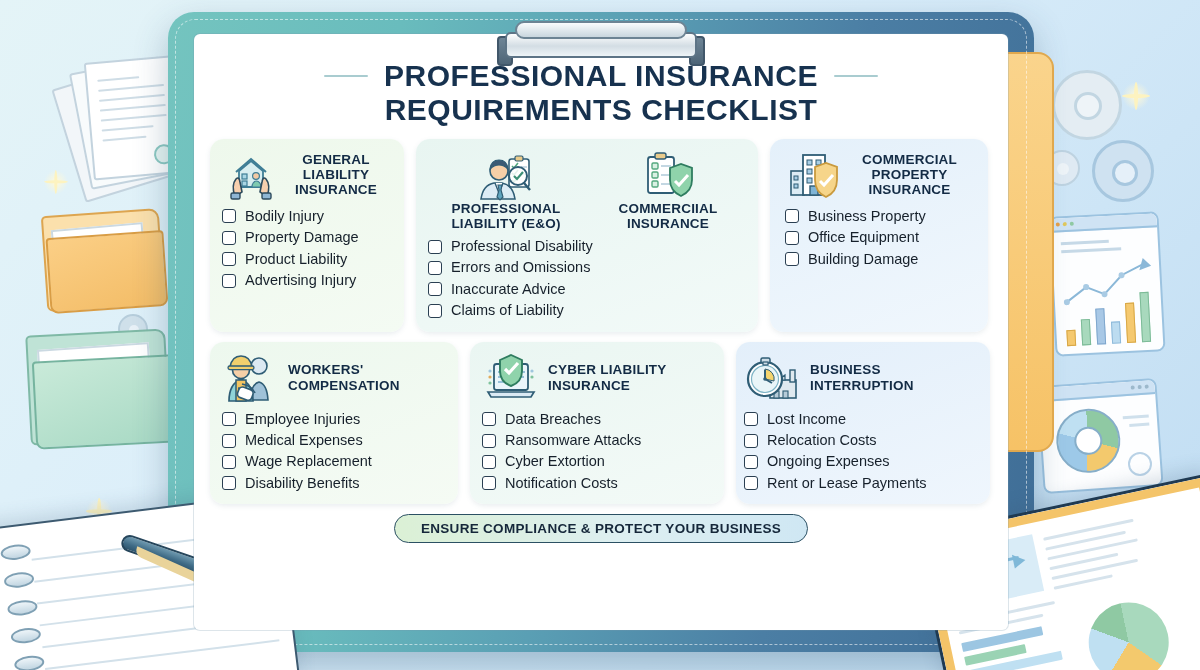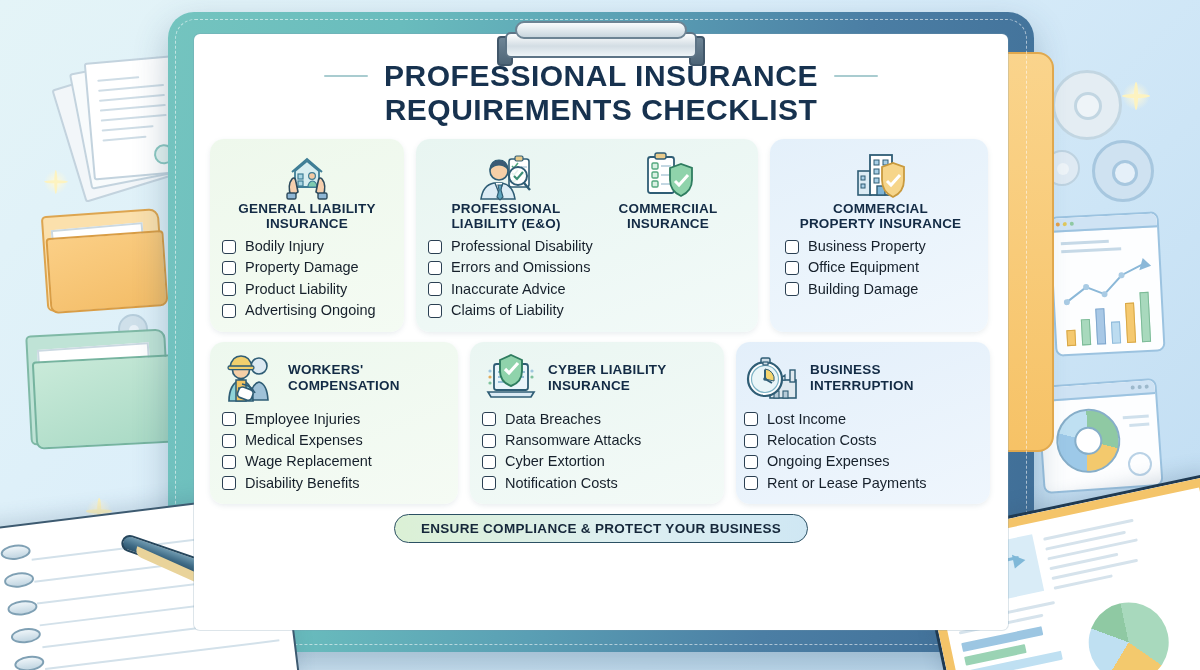--- a/index.html
+++ b/index.html
@@ -148,21 +148,21 @@
     padding: 10px 12px 12px;
     box-shadow: 0 2px 5px rgba(90,120,140,0.13);
   }
   .card.green  { background: linear-gradient(160deg,#eef8ec,#f4fbf3); }
   .card.mint   { background: linear-gradient(160deg,#e8f5f1,#f2faf8); }
   .card.blue   { background: linear-gradient(160deg,#e4f0fa,#f0f7fd); }
   .card.green2 { background: linear-gradient(160deg,#edf8ee,#f5fbf4); }
   .card.mint2  { background: linear-gradient(160deg,#eaf6f2,#f3faf7); }
   .card.blue2  { background: linear-gradient(160deg,#e3effa,#eff6fd); padding-left: 8px; }
 
-  .card-head-stack { display: flex; flex-direction: column; align-items: center; }
+  .card-head-stack { display: flex; flex-direction: row; align-items: center; }
   .card-head-row { display: flex; align-items: center; gap: 8px; }
 
   .card-title {
     font-size: 13.5px; font-weight: 700; color: #132b45;
     letter-spacing: .2px; text-align: center; line-height: 1.12;
     text-transform: uppercase;
   }
   .card-title.left { text-align: left; }
 
   .icon-box { width: 58px; height: 52px; position: relative; flex: 0 0 auto; }
@@ -411,21 +411,21 @@
             <div class="item">
               <span class="chk"></span>
               <span class="item-label">Property Damage</span>
             </div>
             <div class="item">
               <span class="chk"></span>
               <span class="item-label">Product Liability</span>
             </div>
             <div class="item">
               <span class="chk"></span>
-              <span class="item-label">Advertising Ongoing</span>
+              <span class="item-label">Advertising Injury</span>
             </div>
           </div>
         </div>
 
         <div class="card mint" style="width:342px;">
           <div class="dual-heads">
             <div class="dual-head">
               <div class="icon-box">
                 <svg viewBox="0 0 58 52" width="58" height="52">
                   <path d="M4 50 q2 -14 13 -16 h8 q11 2 13 16 Z" fill="#dcecf5" stroke="#2f5d75" stroke-width="1.6"></path>

